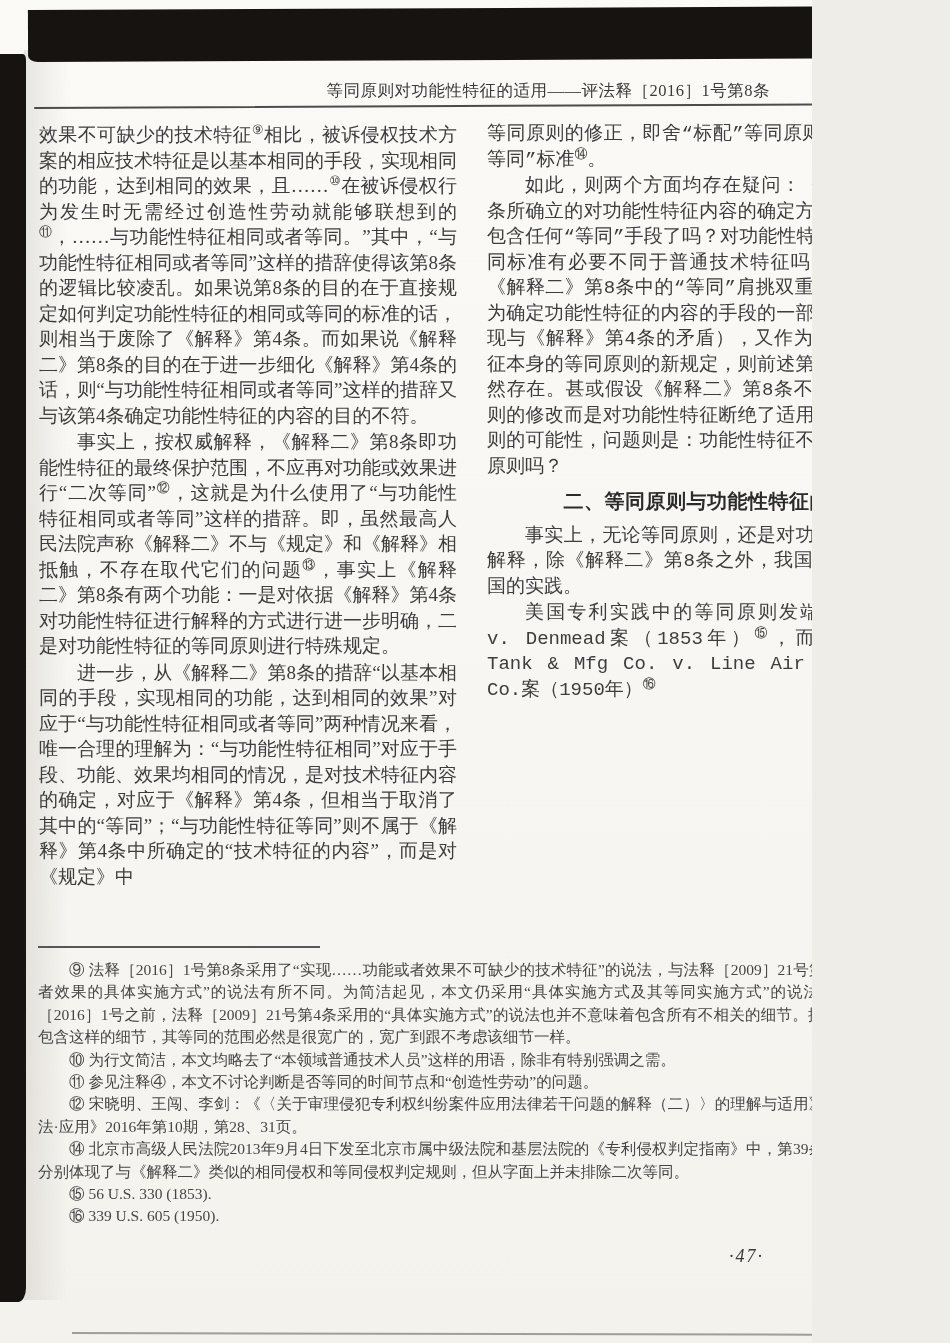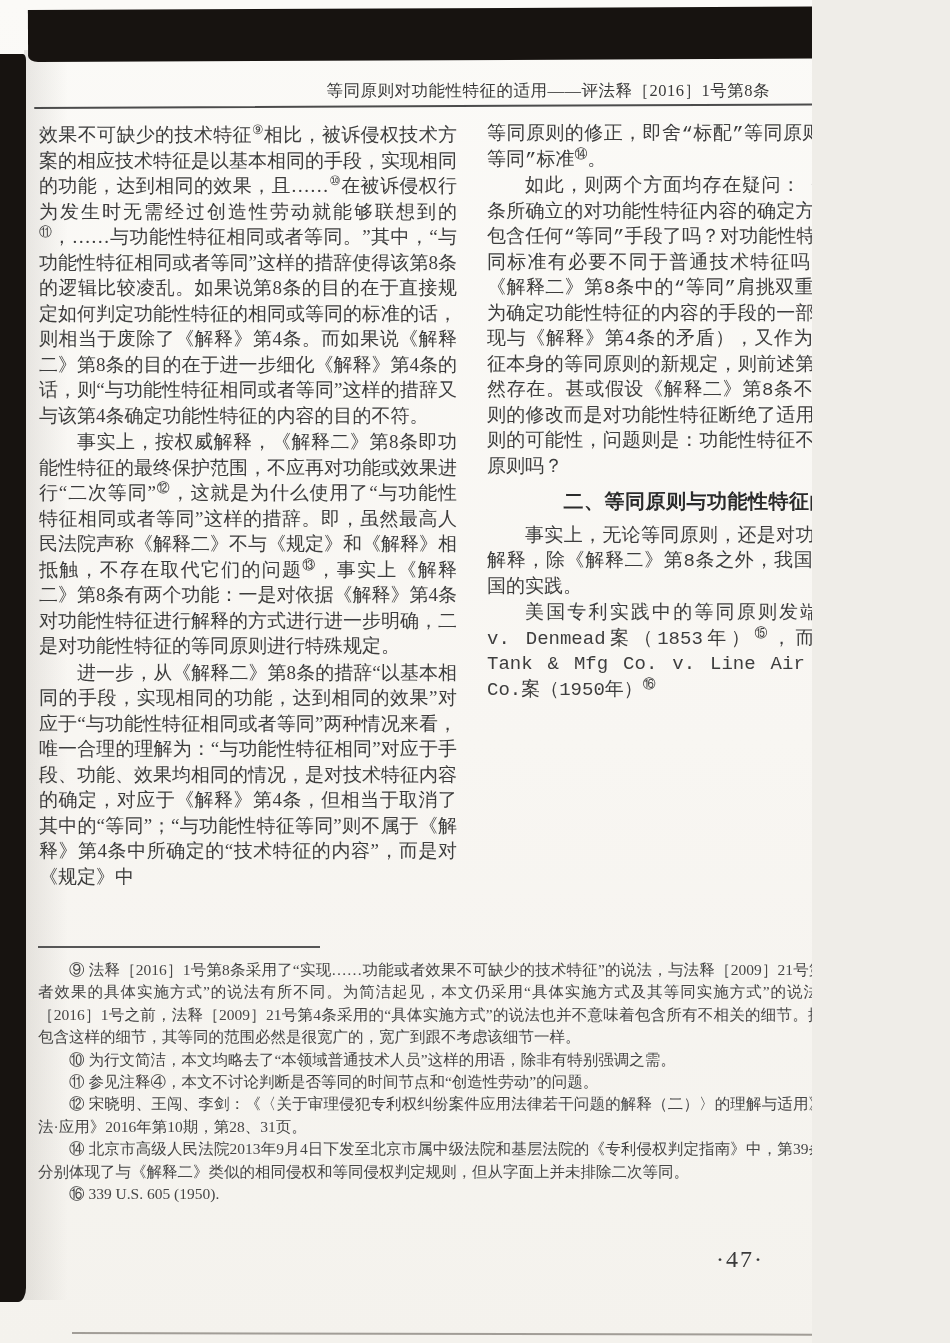--- a/index.html
+++ b/index.html
@@ -64,21 +64,21 @@
     background: #565656;
   }
   .footnotes {
     position: absolute; left: 38px; top: 959px; width: 880px;
     font-size: 15.5px; line-height: 22.4px; color: #454545;
     text-align: justify;
   }
   .footnote { margin: 0; text-indent: 2em; }
   .page-number {
     position: absolute; top: 1246px; right: 48px;
-    font-size: 24px; color: #3a3a3a; letter-spacing: 2px; text-align: right;
+    font-size: 18px; font-style: italic; color: #3a3a3a; letter-spacing: 2px; text-align: right;
   }
   .bottom-edge {
     position: absolute; left: 72px; top: 1333px; width: 878px; height: 2px;
     background: #98948d; opacity: 0.9;
     transform: rotate(0.12deg);
   }
 </style>
 </head>
 <body>
 
@@ -105,20 +105,21 @@
   </div>
 
   <div class="footnote-rule"></div>
 
   <div class="footnotes">
     <p class="footnote">⑨ 法释［2016］1号第8条采用了“实现……功能或者效果不可缺少的技术特征”的说法，与法释［2009］21号第4条的“功能或者效果的具体实施方式”的说法有所不同。为简洁起见，本文仍采用“具体实施方式及其等同实施方式”的说法。即使在法释［2016］1号之前，法释［2009］21号第4条采用的“具体实施方式”的说法也并不意味着包含所有不相关的细节。换个角度，即便包含这样的细节，其等同的范围必然是很宽广的，宽广到跟不考虑该细节一样。</p>
     <p class="footnote">⑩ 为行文简洁，本文均略去了“本领域普通技术人员”这样的用语，除非有特别强调之需。</p>
     <p class="footnote">⑪ 参见注释④，本文不讨论判断是否等同的时间节点和“创造性劳动”的问题。</p>
     <p class="footnote">⑫ 宋晓明、王闯、李剑：《〈关于审理侵犯专利权纠纷案件应用法律若干问题的解释（二）〉的理解与适用》，载《人民司法·应用》2016年第10期，第28、31页。</p>
     <p class="footnote">⑭ 北京市高级人民法院2013年9月4日下发至北京市属中级法院和基层法院的《专利侵权判定指南》中，第39条和第54条即已分别体现了与《解释二》类似的相同侵权和等同侵权判定规则，但从字面上并未排除二次等同。</p>
+    <p class="footnote">⑮ 56 U.S. 330 (1853).</p>
     <p class="footnote">⑯ 339 U.S. 605 (1950).</p>
   </div>
 
   <div class="page-number">·47·</div>
 
   <div class="bottom-edge"></div>
 
 </div>
 
 </body></html>

